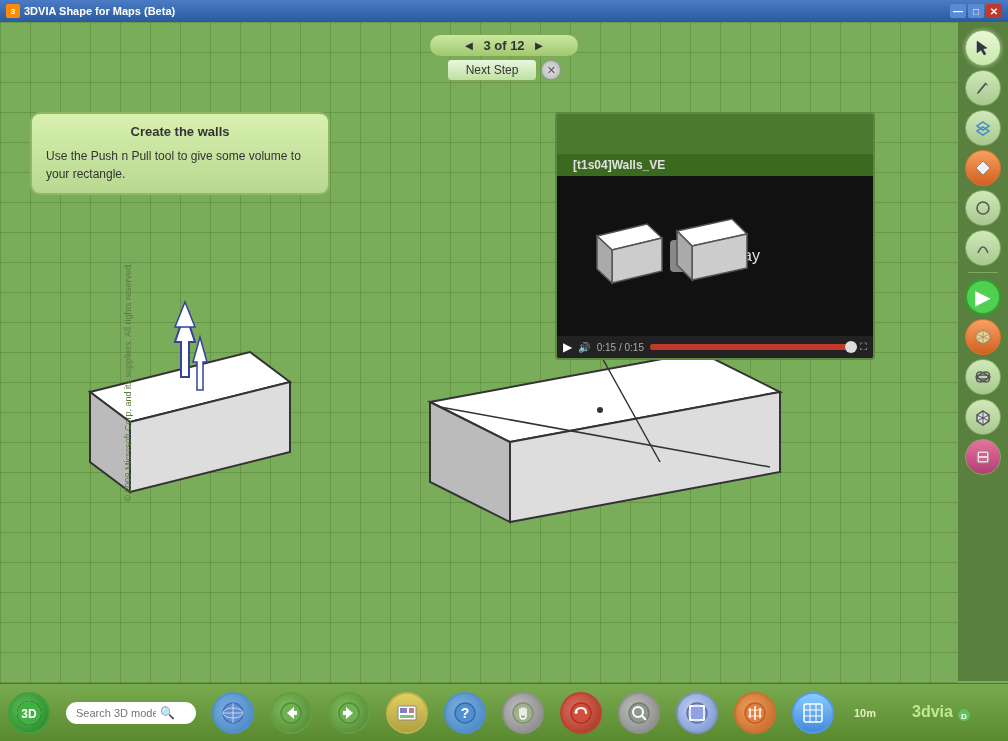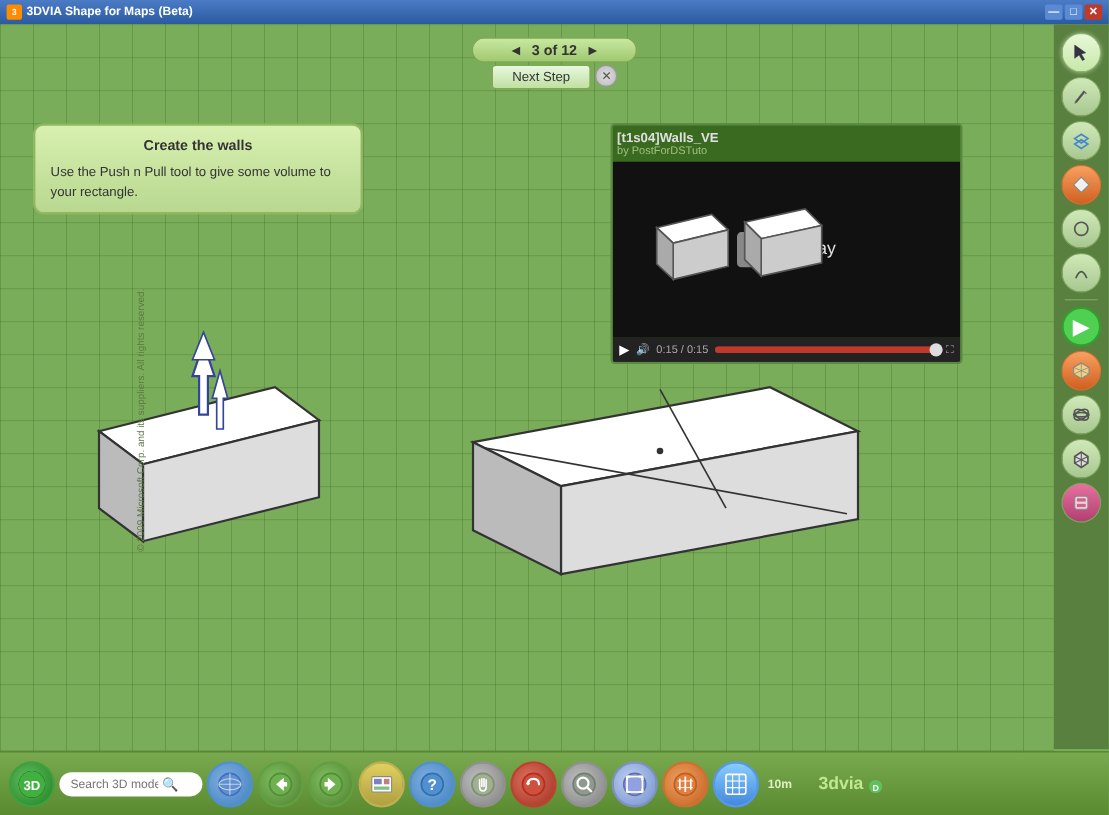--- a/index.html
+++ b/index.html
@@ -95,20 +95,21 @@
       color: #333;
     }
     .nav-arrow {
       cursor: pointer;
       color: #555;
       font-size: 12px;
       font-weight: bold;
     }
     #next-step-row {
       display: flex;
+      align-items: center;
       gap: 4px;
     }
     #next-step-btn {
       background: linear-gradient(to bottom, #e8f8e0, #c0e0a0);
       border: 1px solid #80a850;
       border-radius: 4px;
       padding: 3px 18px;
       cursor: pointer;
       font-size: 12px;
       color: #333;
@@ -159,21 +160,22 @@
       left: 555px;
       width: 320px;
       background: #4a7a30;
       border: 2px solid #5a8a40;
       border-radius: 4px;
       padding: 0;
       overflow: hidden;
     }
     #video-header {
       background: #3a6a20;
-      padding: 4px 4px;
+      padding: 4px 16px;
+      margin-top: 40px;
     }
     #video-title {
       color: #e0e0e0;
       font-size: 12px;
       font-weight: bold;
     }
     #video-subtitle {
       color: #a0c080;
       font-size: 10px;
     }
@@ -312,21 +314,21 @@
       position: absolute;
       bottom: 0;
       left: 0;
       right: 0;
       height: 58px;
       background: linear-gradient(to bottom, #7aaa50, #5a8a30);
       border-top: 1px solid #4a7a20;
       display: flex;
       align-items: center;
       padding: 0 8px;
-      gap: 4px;
+      gap: 16px;
       z-index: 10;
     }
     .bottom-btn {
       width: 42px;
       height: 42px;
       border-radius: 50%;
       display: flex;
       align-items: center;
       justify-content: center;
       cursor: pointer;
@@ -505,21 +507,20 @@
   </div>
 
   <div id="instruction-panel">
     <div id="instruction-title">Create the walls</div>
     <div id="instruction-body">Use the Push n Pull tool to give some volume to your rectangle.</div>
   </div>
 
   <div id="video-panel">
     <div id="video-header">
       <div id="video-title">[t1s04]Walls_VE</div>
-      <div id="video-subtitle">by PostForDSTuto</div>
     </div>
     <div id="video-screen">
 
       <svg width="200" height="120" style="position:absolute;left:30px;top:10px;" xmlns="http://www.w3.org/2000/svg">
 
         <polygon points="10,50 60,38 75,52 25,64" fill="white" stroke="#555" stroke-width="1.5"></polygon>
         <polygon points="25,64 75,52 75,85 25,97" fill="#ccc" stroke="#555" stroke-width="1.5"></polygon>
         <polygon points="10,50 25,64 25,97 10,83" fill="#aaa" stroke="#555" stroke-width="1.5"></polygon>
 
         <polygon points="90,45 145,33 160,48 105,60" fill="white" stroke="#555" stroke-width="1.5"></polygon>

